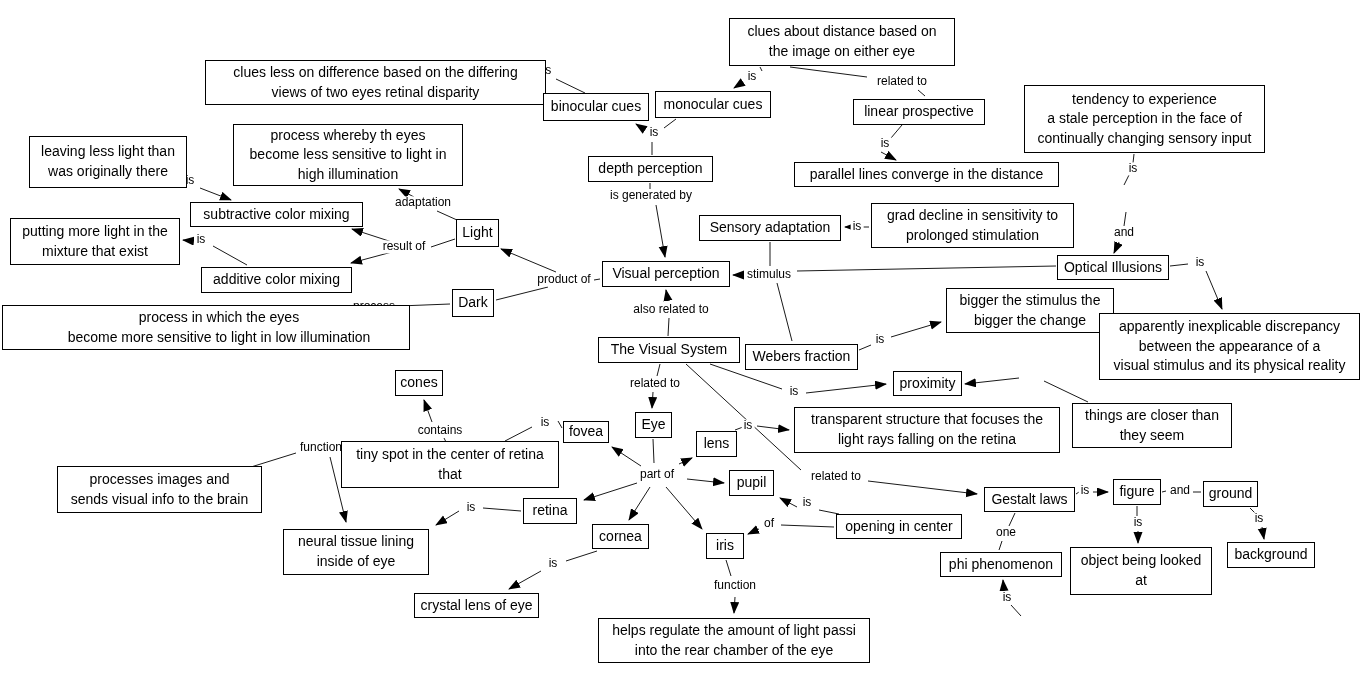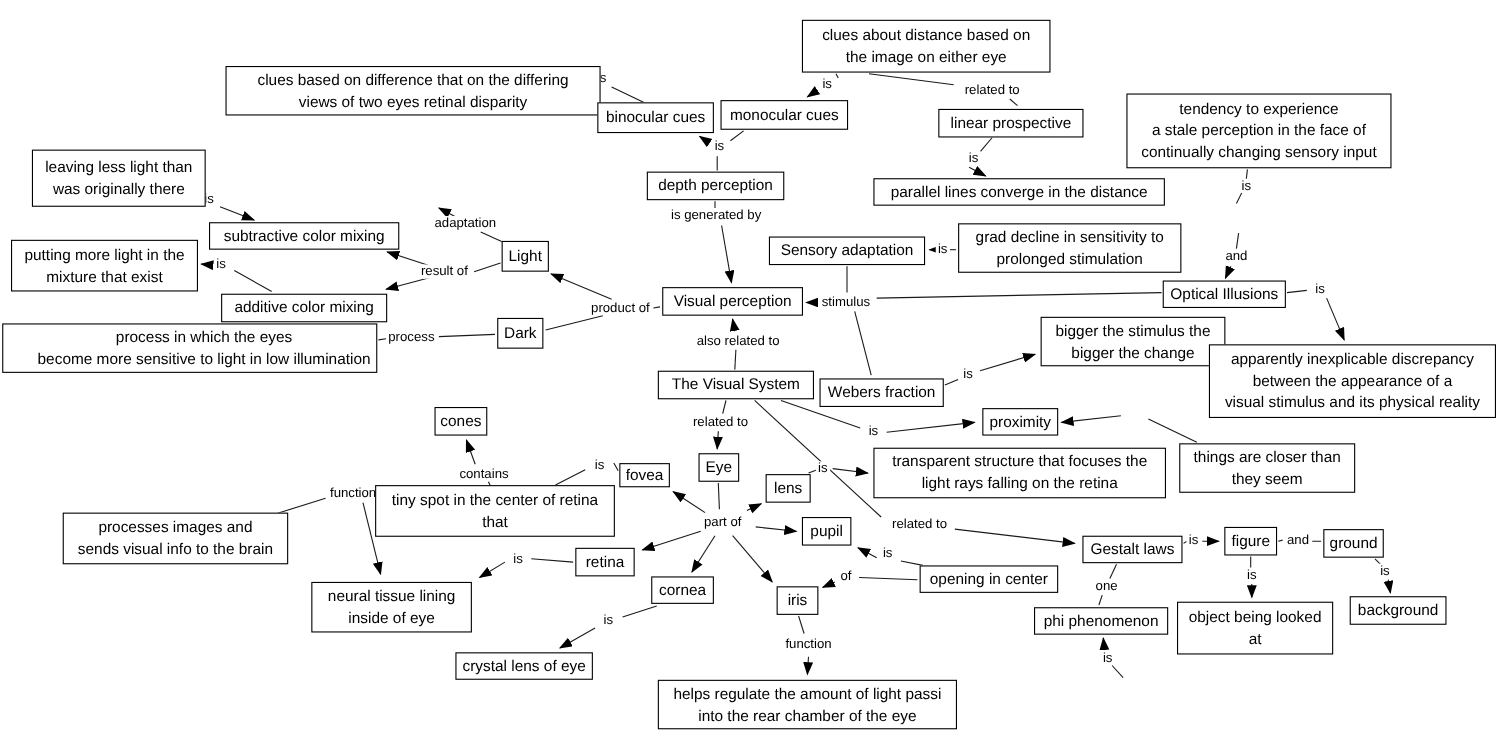--- a/index.html
+++ b/index.html
@@ -158,48 +158,51 @@
     <span class="edge-label" style="left: 553px; top: 564px;">is</span>
     <span class="edge-label" style="left: 735px; top: 586px;">function</span>
     <span class="edge-label" style="left: 807px; top: 503px;">is</span>
     <span class="edge-label" style="left: 769px; top: 524px;">of</span>
     <span class="edge-label" style="left: 1085px; top: 491px;">is</span>
     <span class="edge-label" style="left: 1180px; top: 491px;">and</span>
     <span class="edge-label" style="left: 1138px; top: 523px;">is</span>
     <span class="edge-label" style="left: 1259px; top: 519px;">is</span>
     <span class="edge-label" style="left: 1006px; top: 533px;">one</span>
     <span class="edge-label" style="left: 1007px; top: 598px;">is</span>
-    <div class="node" style="left: 205px; top: 60px; width: 341px; height: 45px;">clues based on difference that on the differing
+    <div class="node" style="left: 205px; top: 60px; width: 341px; height: 45px;">clues less on difference based on the differing
 views of two eyes retinal disparity</div>
     <div class="node" style="left: 1024px; top: 85px; width: 241px; height: 68px;">tendency to experience
 a stale perception in the face of
 continually changing sensory input</div>
     <div class="node" style="left: 729px; top: 18px; width: 226px; height: 48px;">clues about distance based on
 the image on either eye</div>
     <div class="node" style="left: 543px; top: 93px; width: 106px; height: 28px;">binocular cues</div>
     <div class="node" style="left: 655px; top: 91px; width: 116px; height: 27px;">monocular cues</div>
     <div class="node" style="left: 853px; top: 99px; width: 132px; height: 26px;">linear prospective</div>
     <div class="node" style="left: 29px; top: 136px; width: 158px; height: 52px;">leaving less light than
 was originally there</div>
+    <div class="node" style="left: 233px; top: 124px; width: 230px; height: 62px;">process whereby th eyes
+become less sensitive to light in
+high illumination</div>
     <div class="node" style="left: 588px; top: 156px; width: 125px; height: 26px;">depth perception</div>
     <div class="node" style="left: 794px; top: 162px; width: 265px; height: 25px;">parallel lines converge in the distance</div>
     <div class="node" style="left: 190px; top: 202px; width: 173px; height: 25px;">subtractive color mixing</div>
     <div class="node" style="left: 871px; top: 203px; width: 203px; height: 45px;">grad decline in sensitivity to
 prolonged stimulation</div>
     <div class="node" style="left: 699px; top: 215px; width: 142px; height: 26px;">Sensory adaptation</div>
     <div class="node" style="left: 10px; top: 218px; width: 170px; height: 47px;">putting more light in the
 mixture that exist</div>
     <div class="node" style="left: 456px; top: 219px; width: 43px; height: 28px;">Light</div>
     <div class="node" style="left: 1057px; top: 255px; width: 112px; height: 25px;">Optical Illusions</div>
     <div class="node" style="left: 602px; top: 261px; width: 128px; height: 26px;">Visual perception</div>
     <div class="node" style="left: 201px; top: 267px; width: 151px; height: 26px;">additive color mixing</div>
     <div class="node" style="left: 452px; top: 289px; width: 42px; height: 28px;">Dark</div>
     <div class="node" style="left: 946px; top: 288px; width: 168px; height: 45px;">bigger the stimulus the
 bigger the change</div>
-    <div class="node" style="left: 2px; top: 294px; width: 341px; height: 45px; padding-left: 26px;">process in which the eyes
+    <div class="node" style="left: 2px; top: 305px; width: 408px; height: 45px; padding-left: 26px;">process in which the eyes
 become more sensitive to light in low illumination</div>
     <div class="node" style="left: 1099px; top: 313px; width: 261px; height: 67px;">apparently inexplicable discrepancy
 between the appearance of a
 visual stimulus and its physical reality</div>
     <div class="node" style="left: 598px; top: 337px; width: 142px; height: 26px;">The Visual System</div>
     <div class="node" style="left: 745px; top: 344px; width: 113px; height: 26px;">Webers fraction</div>
     <div class="node" style="left: 893px; top: 371px; width: 69px; height: 25px;">proximity</div>
     <div class="node" style="left: 395px; top: 370px; width: 48px; height: 26px;">cones</div>
     <div class="node" style="left: 1072px; top: 403px; width: 160px; height: 45px;">things are closer than
 they seem</div>

